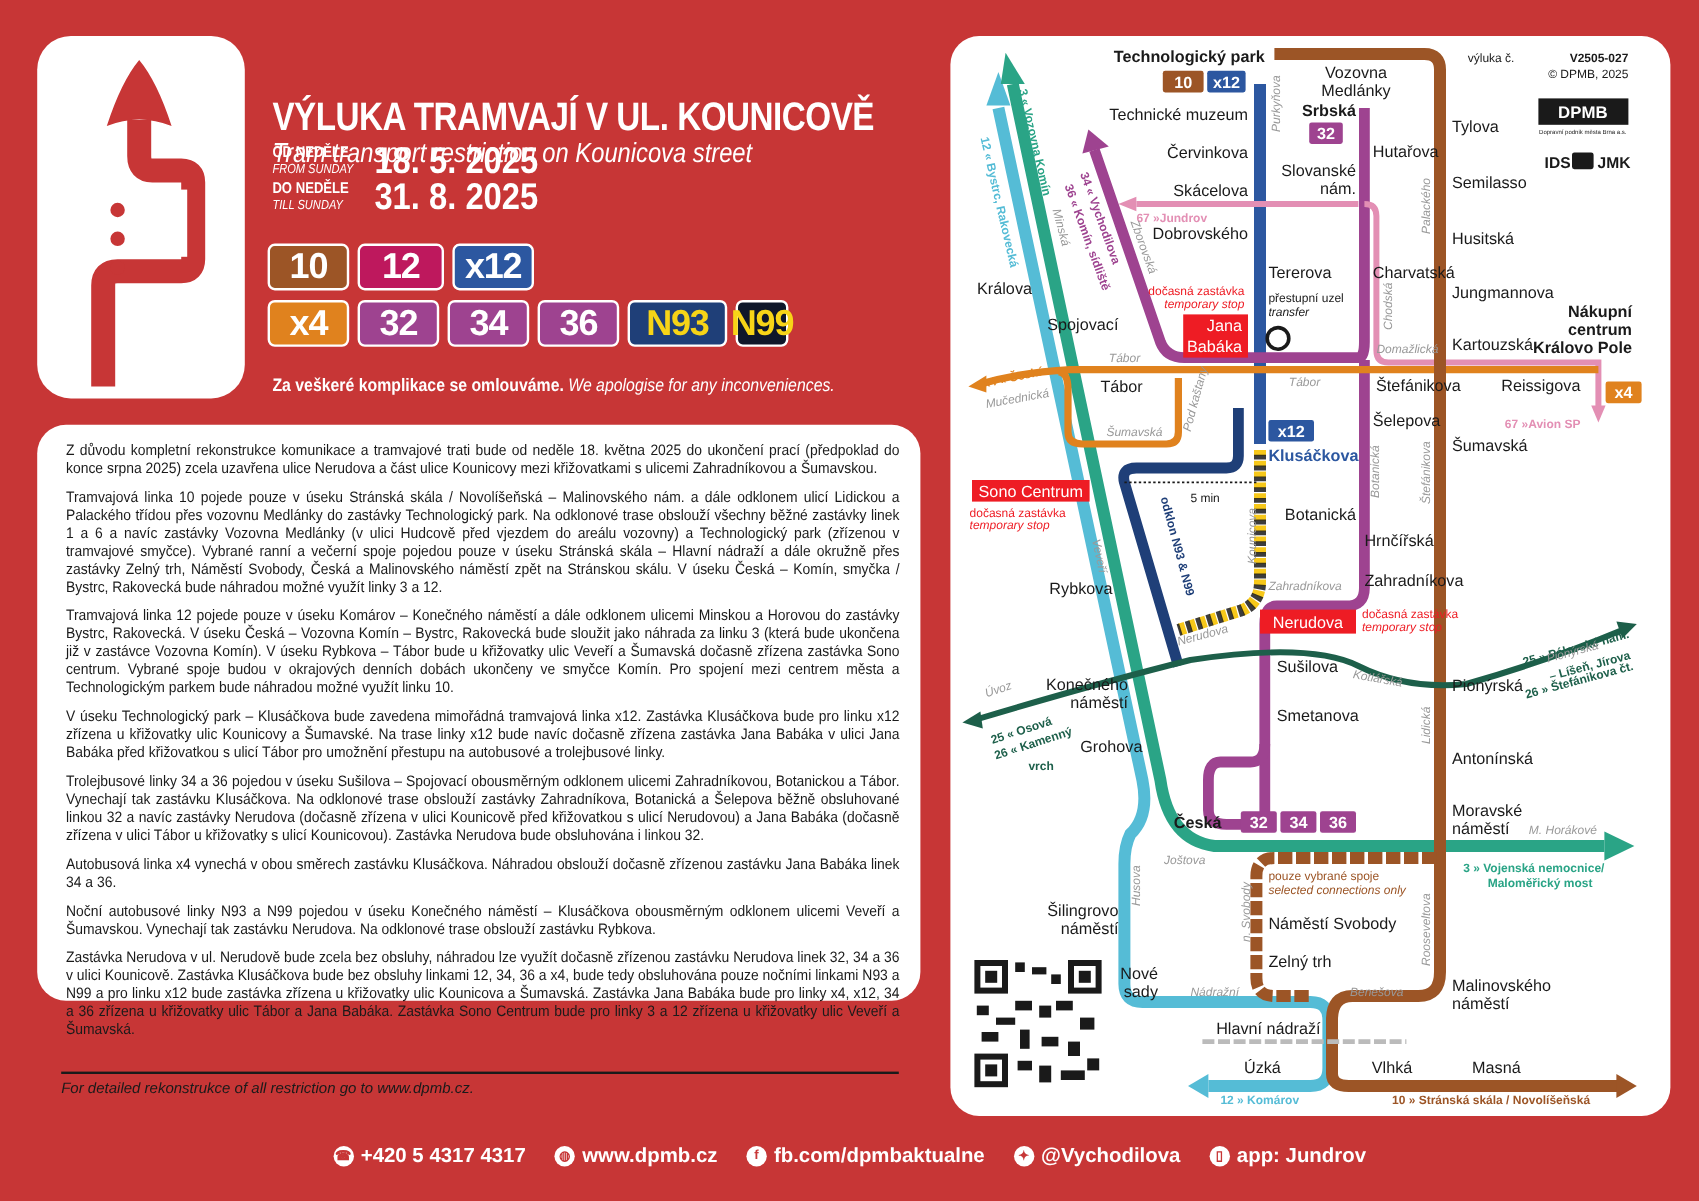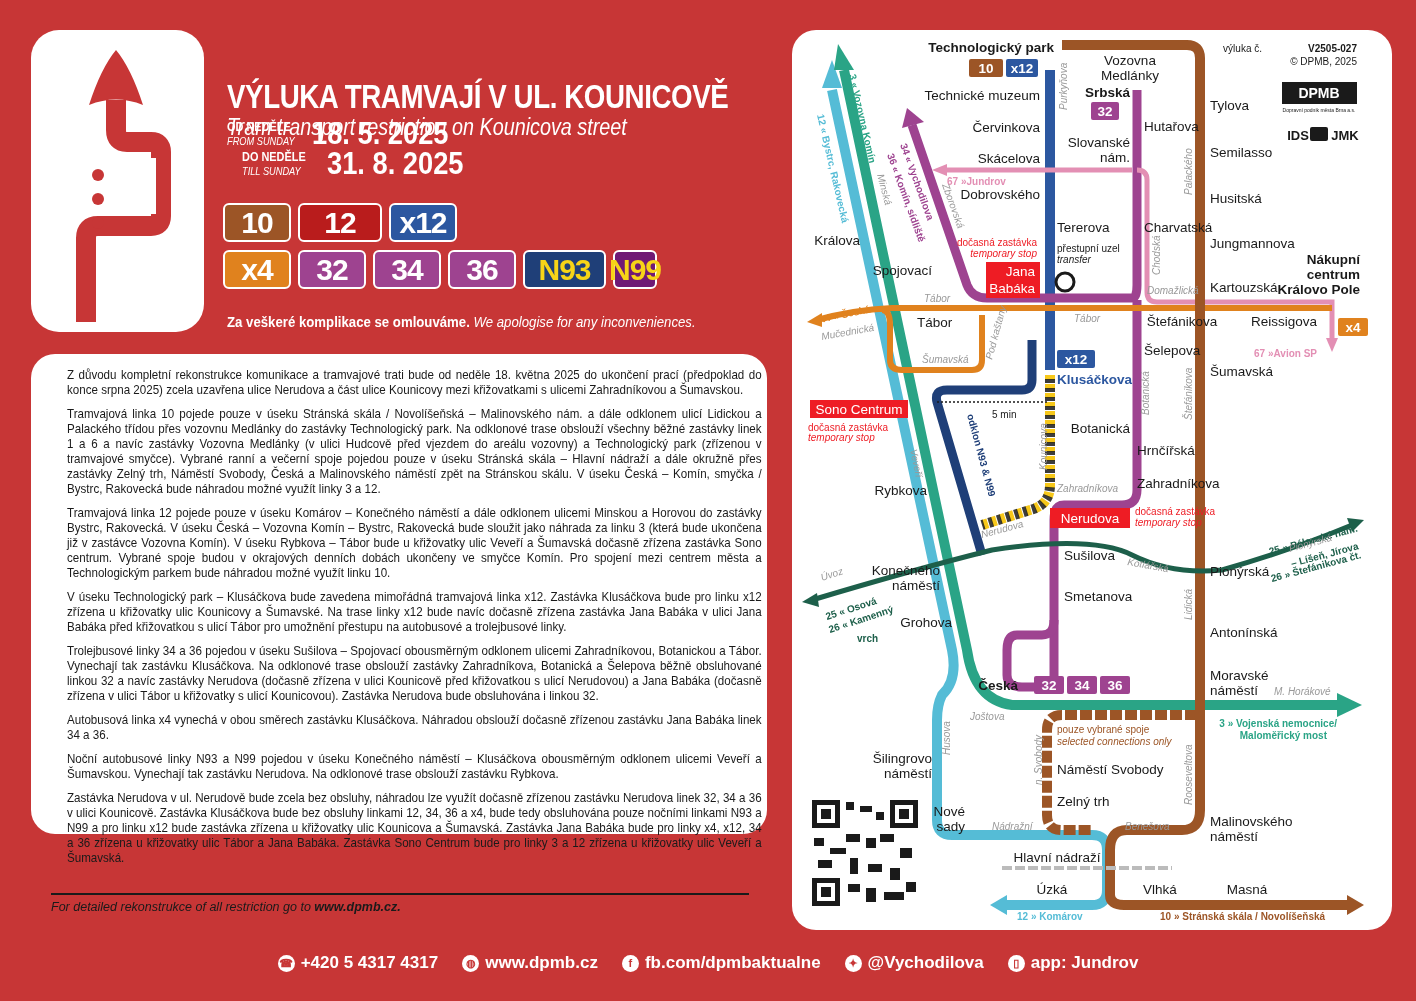--- a/index.html
+++ b/index.html
@@ -13,25 +13,25 @@
   .date-row { position: absolute; left: 227px; display: flex; align-items: center; color: #fff; }
   .date-label { width: 85px; line-height: 14px; transform: scaleX(0.84); transform-origin: left; white-space: nowrap; }
   .date-label .cz { font-size: 13px; font-weight: bold; display: block; }
   .date-label .en { font-size: 11px; font-style: italic; display: block; }
   .date-val { font-size: 31px; font-weight: bold; transform: scaleX(0.88); transform-origin: left; white-space: nowrap; }
   .lines-row { position: absolute; left: 223px; display: flex; gap: 7px; }
   .line-badge { height: 39px; border: 2px solid #fff; border-radius: 6px; font-size: 30px; font-weight: bold; color: #fff; display: flex; align-items: center; justify-content: center; letter-spacing: -1px; }
   .apology { position: absolute; left: 227px; top: 313px; color: #fff; font-size: 15px; white-space: nowrap; transform: scaleX(0.88); transform-origin: left; }
   .apology b { font-weight: bold; }
   .apology i { font-style: italic; }
-  .text-card { position: absolute; left: 31px; top: 354px; width: 736px; height: 480px; background: #fff; border-radius: 24px; padding: 14px 20px 0 36px; }
+  .text-card { position: absolute; left: 31px; top: 354px; width: 736px; height: 480px; background: #fff; border-radius: 24px; padding: 14px 20px 0 24px; }
   .para { font-size: 12.6px; line-height: 15px; text-align: justify; margin-bottom: 9px; transform: scaleX(0.92); transform-origin: left; width: 755px; }
   .divider { position: absolute; left: 20px; right: 18px; top: 539px; height: 2px; background: #1a1a1a; }
   .footnote { position: absolute; left: 20px; top: 546px; font-size: 12.5px; font-style: italic; }
-  .footnote b { font-weight: bold; }
+  .footnote b { font-weight: normal; }
   .map-card { position: absolute; left: 792px; top: 30px; width: 600px; height: 900px; background: #fff; border-radius: 24px; overflow: hidden; }
   .map-card svg { position: absolute; left: 0; top: 0; }
   .footer { position: absolute; top: 953px; left: 0; width: 1416px; display: flex; justify-content: center; gap: 24px; color: #fff; font-weight: bold; font-size: 17px; }
   .footer-item { display: flex; align-items: center; gap: 6px; white-space: nowrap; }
   .footer-icon { width: 17px; height: 17px; border-radius: 50%; background: #fff; color: #c73636; font-size: 11px; display: flex; align-items: center; justify-content: center; }
   .st { font-family: "Liberation Sans", sans-serif; font-size: 13.5px; fill: #1a1a1a; }
   .stb { font-family: "Liberation Sans", sans-serif; font-size: 13.5px; font-weight: bold; fill: #1a1a1a; }
   .street { font-family: "Liberation Sans", sans-serif; font-size: 10px; font-style: italic; fill: #999; }
   .small { font-family: "Liberation Sans", sans-serif; font-size: 10px; }
 </style>
@@ -54,40 +54,40 @@
   <div class="subtitle">Tram transport restriction on Kounicova street</div>
 </div>
 
 <div class="date-row" style="top:116px;">
   <div class="date-label">
     <span class="cz">OD NEDĚLE</span>
     <span class="en">FROM SUNDAY</span>
   </div>
   <div class="date-val">18. 5. 2025</div>
 </div>
-<div class="date-row" style="top:146px;margin-left:15px;">
+<div class="date-row" style="top:146px;">
   <div class="date-label">
     <span class="cz">DO NEDĚLE</span>
     <span class="en">TILL SUNDAY</span>
   </div>
   <div class="date-val">31. 8. 2025</div>
 </div>
 
 <div class="lines-row" style="top:203px;">
   <div class="line-badge" style="width:68px;background:#9c5526;">10</div>
-  <div class="line-badge" style="width:84px;background:#b91c1c;">12</div>
+  <div class="line-badge" style="width:72px;background:#be185d;">12</div>
   <div class="line-badge" style="width:68px;background:#2c57a0;">x12</div>
 </div>
 <div class="lines-row" style="top:250px;">
   <div class="line-badge" style="width:68px;background:#e0821e;">x4</div>
   <div class="line-badge" style="width:68px;background:#9e4390;">32</div>
   <div class="line-badge" style="width:68px;background:#9e4390;">34</div>
   <div class="line-badge" style="width:68px;background:#9e4390;">36</div>
   <div class="line-badge" style="width:83px;background:#1f3f78;color:#f7d417;">N93</div>
-  <div class="line-badge" style="width:44px;background:#701a75;color:#f7d417;">N99</div>
+  <div class="line-badge" style="width:44px;background:#0f172a;color:#f7d417;">N99</div>
 </div>
 
 <div class="apology">
   <b>Za veškeré komplikace se omlouváme.</b>
   <i>We apologise for any inconveniences.</i>
 </div>
 
 <div class="text-card">
   <p class="para">Z důvodu kompletní rekonstrukce komunikace a tramvajové trati bude od neděle 18. května 2025 do ukončení prací (předpoklad do konce srpna 2025) zcela uzavřena ulice Nerudova a část ulice Kounicovy mezi křižovatkami s ulicemi Zahradníkovou a Šumavskou.</p>
   <p class="para">Tramvajová linka 10 pojede pouze v úseku Stránská skála / Novolíšeňská – Malinovského nám. a dále odklonem ulicí Lidickou a Palackého třídou přes vozovnu Medlánky do zastávky Technologický park. Na odklonové trase obslouží všechny běžné zastávky linek 1 a 6 a navíc zastávky Vozovna Medlánky (v ulici Hudcově před vjezdem do areálu vozovny) a Technologický park (zřízenou v tramvajové smyčce). Vybrané ranní a večerní spoje pojedou pouze v úseku Stránská skála – Hlavní nádraží a dále okružně přes zastávky Zelný trh, Náměstí Svobody, Česká a Malinovského náměstí zpět na Stránskou skálu. V úseku Česká – Komín, smyčka / Bystrc, Rakovecká bude náhradou možné využít linky 3 a 12.</p>

